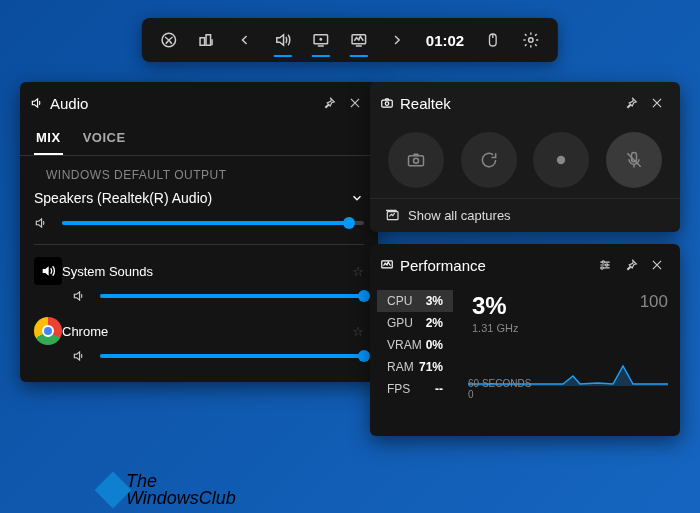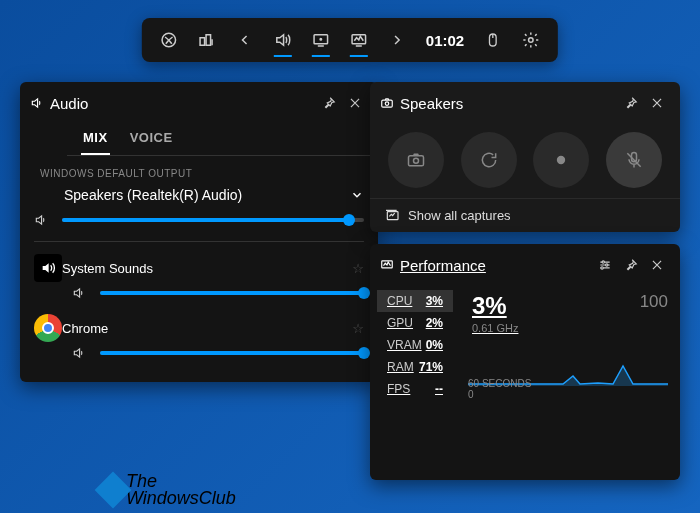--- a/index.html
+++ b/index.html
@@ -6,43 +6,43 @@
 body { width:700px; height:513px; background:linear-gradient(135deg,#0a4d9e,#1565c0); position:relative; overflow:hidden; color:#fff; }
 .topbar { position:absolute; top:18px; left:50%; transform:translateX(-50%); background:#161616; border-radius:8px; box-shadow:0 4px 16px rgba(0,0,0,.4); display:flex; align-items:center; padding:4px 8px; height:44px;text-align:right; }
 .topbar .tbtn { width:38px; height:38px; display:flex; align-items:center; justify-content:center; color:#ccc; cursor:pointer; position:relative; }
 .topbar .tbtn.active::after { content:""; position:absolute; bottom:2px; left:10px; right:10px; height:2px; background:#0099ff; }
 .topbar .time { padding:0 10px; font-weight:600; font-size:15px; color:#fff; }
 .widget { position:absolute; background:#141414; border-radius:6px; box-shadow:0 6px 20px rgba(0,0,0,.5); overflow:hidden; }
 .whead { display:flex; align-items:center; padding:8px 10px; font-size:15px; }
 .whead .wtitle { margin-left:6px; flex:1; }
 .whead .hbtn { width:26px; height:26px; display:flex; align-items:center; justify-content:center; color:#ccc; cursor:pointer; }
 .audio { top:82px; left:20px; width:358px; height:300px; }
-.tabs { display:flex; gap:18px; padding:0 14px; border-bottom:1px solid #333;margin-left:47px; }
+.tabs { display:flex; gap:18px; padding:0 14px; border-bottom:1px solid #333; }
 .tab { padding:6px 2px 8px; font-size:13px; font-weight:600; letter-spacing:.5px; color:#aaa; cursor:pointer; }
 .tab.active { color:#fff; border-bottom:2px solid #fff; }
-.section-label { padding:12px 20px 4px; font-size:10px; letter-spacing:.5px; color:#888; }
+.section-label { padding:12px 26px 4px; font-size:12px; letter-spacing:.5px; color:#888; }
 .devrow { display:flex; align-items:center; padding:4px 14px 6px; font-size:14px; cursor:pointer; }
-.devrow .devname { flex:1;margin-left:30px; }
+.devrow .devname { flex:1; }
 .slider-row { display:flex; align-items:center; padding:4px 14px 8px; gap:10px; }
 .slider-row .sico { width:18px; text-align:center; color:#ccc; }
 .track { flex:1; height:4px; background:#444; border-radius:2px; position:relative; }
 .fill { height:100%; background:#0099ff; border-radius:2px; position:relative; }
 .thumb { position:absolute; right:-6px; top:-4px; width:12px; height:12px; background:#0099ff; border-radius:50%; }
 .sep { height:1px; background:#333; margin:6px 14px; }
 .approw { display:flex; align-items:center; padding:6px 14px 0; gap:0; font-size:13px; }
 .appicon { width:28px; height:28px; display:flex; align-items:center; justify-content:center; background:#fff; border-radius:4px; }
 .appicon.dark { background:#000; color:#fff; }
 .appname { flex:1; }
 .star { color:#555; font-size:13px; }
 .capture { top:82px; right:20px; width:310px; height:150px; background:#1a1a1a; }
 .capbtns { display:flex; justify-content:space-around; padding:8px 10px 10px; }
 .capbtn { width:56px; height:56px; background:#2a2a2a; border-radius:50%; display:flex; align-items:center; justify-content:center; color:#888; cursor:pointer; }
 .capbtn:last-child { background:#3a3a3a; }
 .showall { display:flex; align-items:center; gap:8px; padding:8px 14px; font-size:13px; color:#ddd; cursor:pointer; border-top:1px solid #2a2a2a; }
-.perf { top:244px; right:20px; width:310px; height:236px;text-decoration:underline; }
+.perf { top:244px; right:20px; width:310px; height:192px; }
 .perfbody { display:flex; }
 .metrics { width:90px; font-size:12px; padding:4px 7px; }
 .mrow { display:flex; justify-content:space-between; padding:4px 10px; cursor:pointer; }
 .mrow.active { background:#333; }
 .mrow .mlabel { color:#ccc; }
 .mrow .mval { color:#fff; font-weight:600; }
 .graphpane { flex:1; padding:6px 12px 4px; position:relative; }
 .bignum { font-size:24px; font-weight:700; }
 .freq { font-size:11px; color:#888; margin-top:2px; }
 .ymax { position:absolute; top:6px; right:12px; font-size:17px; color:#888; }
@@ -209,21 +209,21 @@
 
 <div class="widget capture">
   <div class="whead">
     <span>
         <svg width="14" height="14" viewBox="0 0 24 24" fill="none" stroke="#fff" stroke-width="2">
           <rect x="3" y="7" width="18" height="12" rx="2"></rect>
           <circle cx="12" cy="13" r="3"></circle>
           <path d="M9 7l1-2h4l1 2"></path>
         </svg>
       </span>
-    <span class="wtitle">Speakers</span>
+    <span class="wtitle">Realtek</span>
     <span class="hbtn">
         <svg width="14" height="14" viewBox="0 0 24 24" fill="none" stroke="currentColor" stroke-width="2">
           <path d="M14 3l7 7-4 1-3 6-2-2-5 5-1-1 5-5-2-2 6-3 1-4-2-2z"></path>
         </svg>
       </span>
     <span class="hbtn">
         <svg width="14" height="14" viewBox="0 0 24 24" stroke="currentColor" stroke-width="2">
           <path d="M5 5l14 14M19 5L5 19"></path>
         </svg>
       </span>
@@ -312,21 +312,21 @@
           <span class="mlabel">RAM</span>
           <span class="mval">71%</span>
         </div>
       <div class="mrow">
           <span class="mlabel">FPS</span>
           <span class="mval">--</span>
         </div>
     </div>
     <div class="graphpane">
       <div class="bignum">3%</div>
-      <div class="freq">0.61 GHz</div>
+      <div class="freq">1.31 GHz</div>
       <div class="ymax">100</div>
       <svg class="graph" viewBox="0 0 200 70" preserveAspectRatio="none">
         <path d="M0 68 L50 68 L95 68 L105 60 L112 68 L130 67 L145 68 L155 50 L165 68 L185 68 L200 68" stroke="#1ea0ff" stroke-width="1.5" fill="none"></path>
         <path d="M0 68 L50 68 L95 68 L105 60 L112 68 L130 67 L145 68 L155 50 L165 68 L185 68 L200 68 L200 70 L0 70 Z" fill="#1ea0ff" opacity="0.25"></path>
       </svg>
       <div class="xaxis">
         <span>60 SECONDS</span>
         <span>0</span>
       </div>
     </div>

